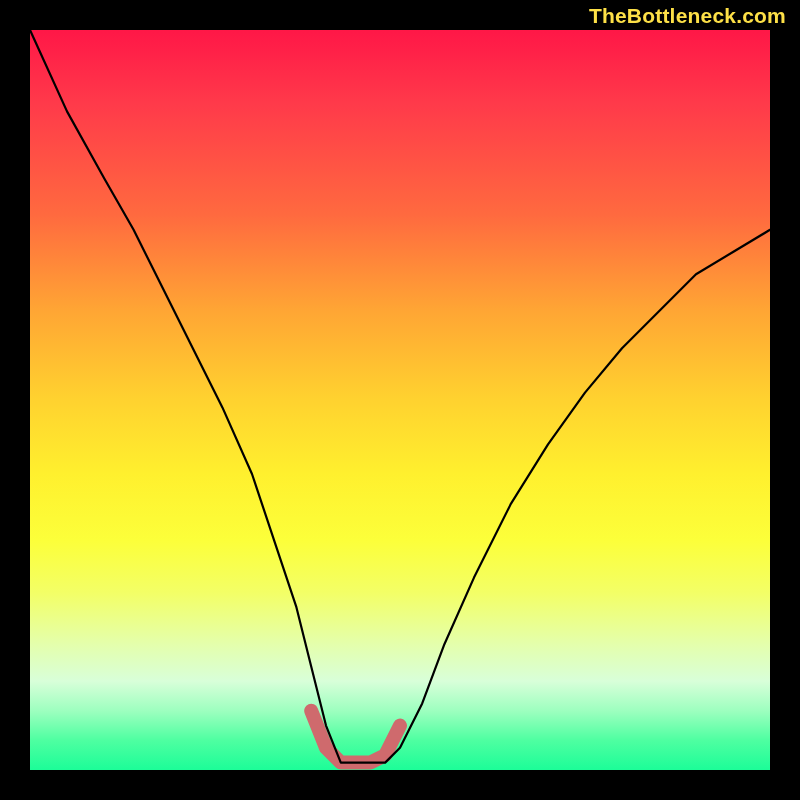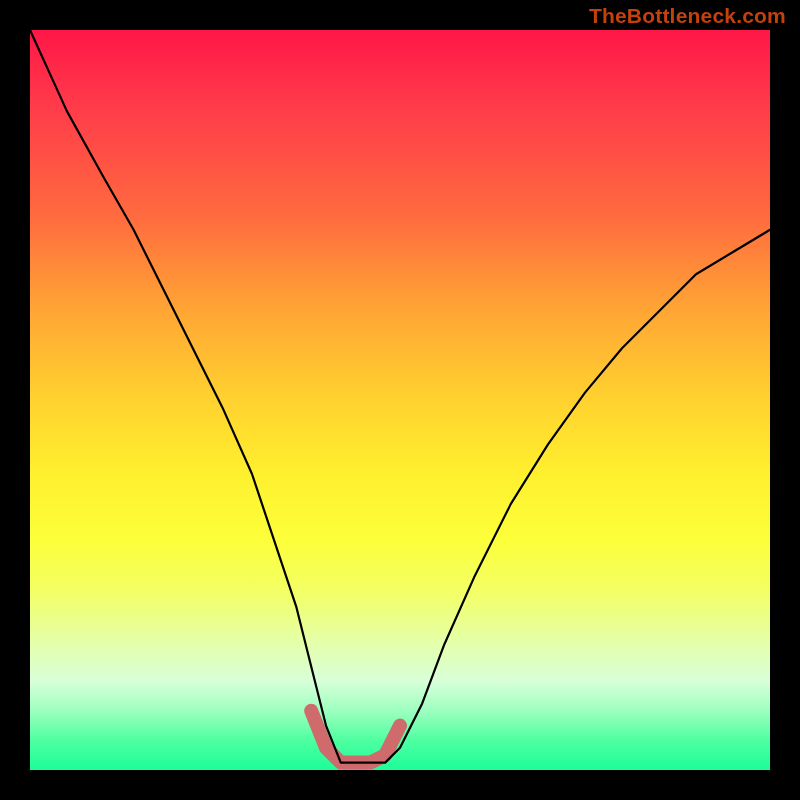--- a/index.html
+++ b/index.html
@@ -14,21 +14,21 @@
   .frame {
     position: relative;
     width: 800px;
     height: 800px;
     background: #000;
   }
   .watermark {
     position: absolute;
     top: 4px;
     right: 14px;
-    color: #c2410c;
+    color: #fde047;
     font-size: 21px;
     font-weight: 600;
     letter-spacing: 0.2px;
     white-space: nowrap;
     z-index: 5;
   }
   .plot {
     position: absolute;
     left: 30px;
     top: 30px;

